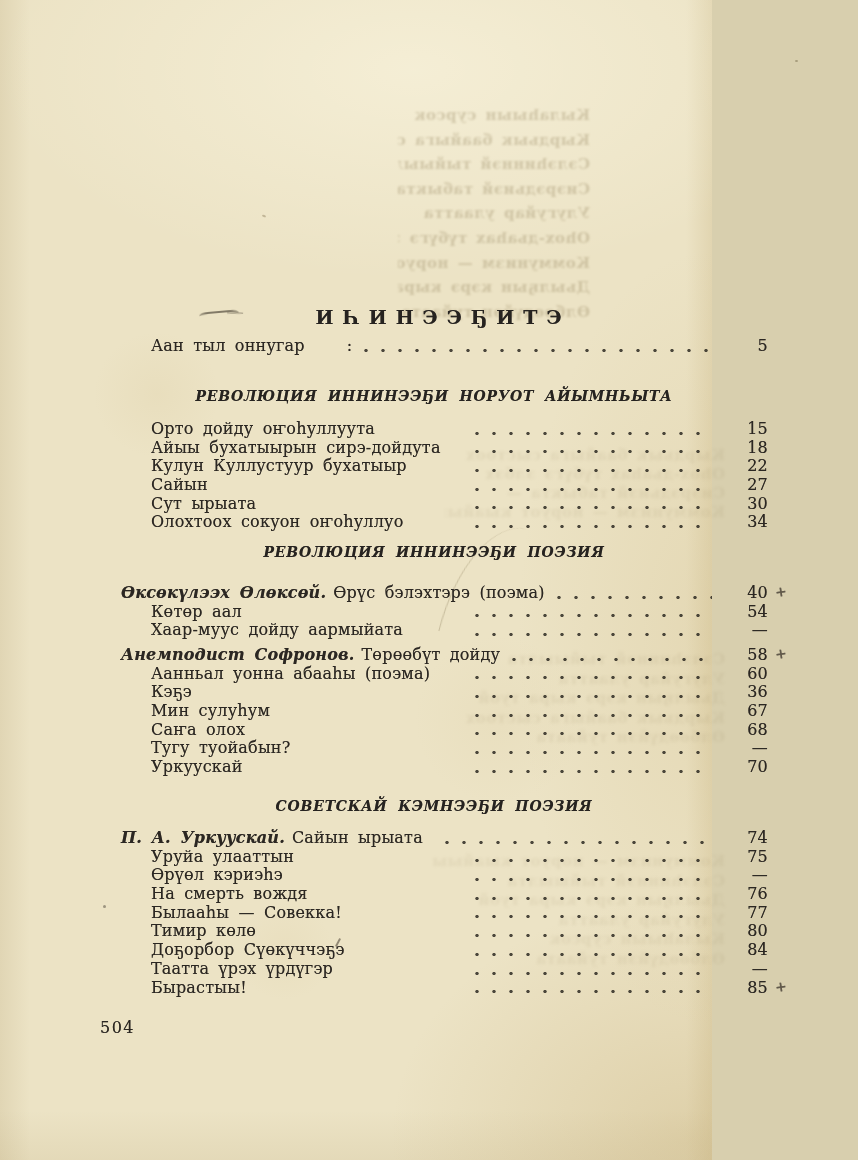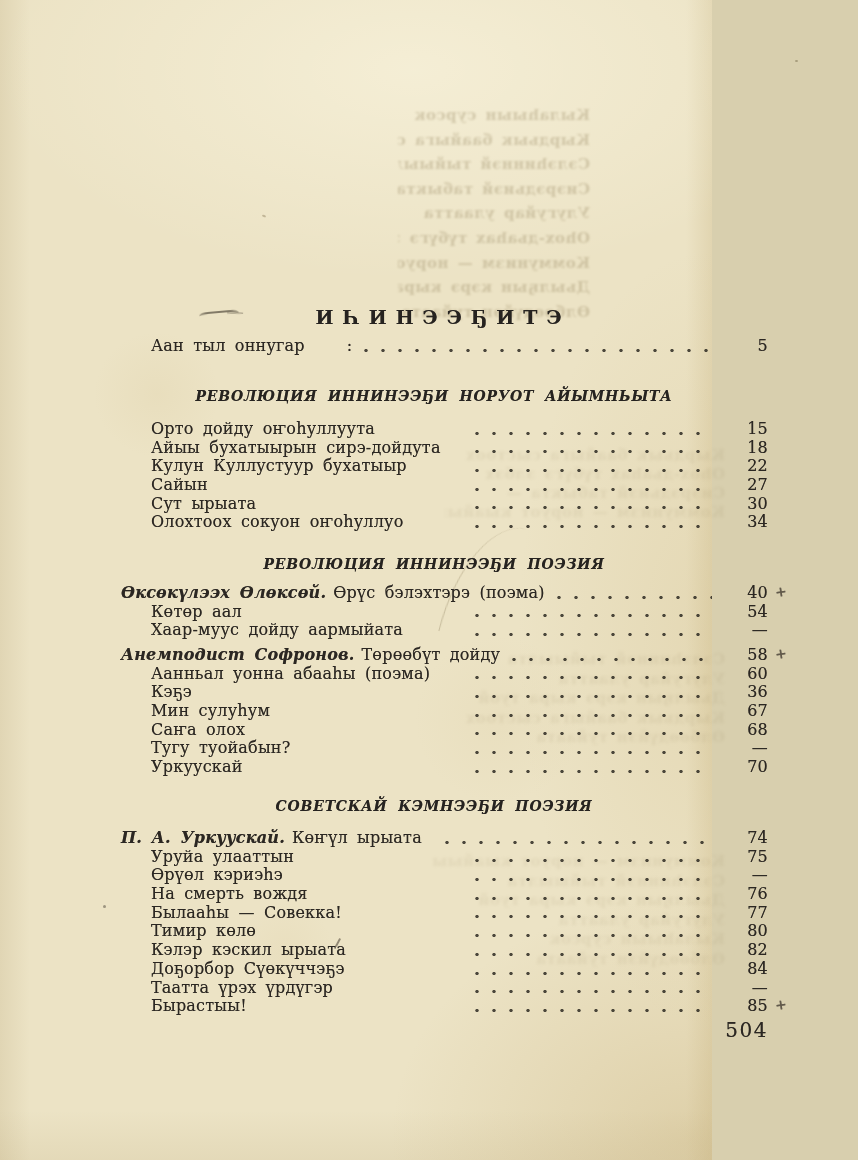--- a/index.html
+++ b/index.html
@@ -28,21 +28,21 @@
   
   .blk{ position:absolute; left:100px; width:668px; }
   .main-h{
     top:306px; text-align:center; font-weight:bold; font-size:19px;
     letter-spacing:9px; padding-left:9px; color:#262320;
   }
   .sec-h{
     text-align:center; font-weight:bold; font-style:italic; font-size:14px;
     letter-spacing:.8px; word-spacing:5px; color:#262320;
   }
-  .s1h{ top:388px; } .s2h{ top:556px;text-align:center; } .s3h{ top:798px; }
+  .s1h{ top:388px; } .s2h{ top:544px;text-align:center; } .s3h{ top:798px; }
   .rows{ }
   .preface{ top:337px; }
   .s1{ top:420px; } .s2a{ top:584px; } .s2b{ top:646px; } .s3{ top:829px; }
 
   .row{
     position:relative; display:flex; align-items:baseline;
     height:18.7px; line-height:18.7px; font-size:16px;
     word-spacing:4px; letter-spacing:.2px; white-space:nowrap;margin-left:18px;
   }
   .row .t{ min-width:312px; }
@@ -55,21 +55,21 @@
     flex:1; align-self:flex-end; height:5px; margin:0 10px 3px 12px;
     background-image:radial-gradient(circle at 2px 2.5px, rgba(40,37,30,.82) 1.35px, transparent 2px);
     background-size:17px 5px; background-repeat:repeat-x; background-position:0 0;
   }
   .num{ width:46px; text-align:right; flex:0 0 auto; }
   .plus{
     position:absolute; right:-27px; top:-2px; width:20px;
     color:#4e463a; font-size:14px; font-weight:bold; opacity:.85;
     transform:rotate(-8deg);
   }
-  .pagenum{ top:1018px; text-align:right; font-size:20px; letter-spacing:1.5px; }
+  .pagenum{ top:1018px; text-align:left; font-size:16px; letter-spacing:1.5px; }
 
   
   .ghost{
     position:absolute; transform:scaleX(-1); color:#95855f;
     font-size:15px; font-weight:bold; letter-spacing:.5px; word-spacing:3px;
     pointer-events:none;
   }
   .ghost div{ white-space:nowrap; overflow:hidden; }
   .g-top{ left:398px; top:103px; width:192px; line-height:24.6px;
           opacity:.34; filter:blur(1.05px); }
@@ -250,21 +250,21 @@
     <div class="row ink">
       <span class="t i1">Уркуускай</span>
       <span class="dots"></span>
       <span class="num">70</span>
     </div>
   </div>
 
   <div class="blk sec-h s3h ink">СОВЕТСКАЙ КЭМНЭЭҔИ ПОЭЗИЯ</div>
   <div class="blk rows s3">
     <div class="row ink">
-      <span class="t i0"><b class="author">П. А. Уркуускай.</b><span>Көҥүл ырыата</span></span>
+      <span class="t i0"><b class="author">П. А. Уркуускай.</b><span>Сайын ырыата</span></span>
       <span class="dots"></span>
       <span class="num">74</span>
     </div>
     <div class="row ink">
       <span class="t i1">Уруйа улааттын</span>
       <span class="dots"></span>
       <span class="num">75</span>
     </div>
     <div class="row ink">
       <span class="t i1">Өрүөл кэриэһэ</span>
@@ -278,25 +278,20 @@
     </div>
     <div class="row ink">
       <span class="t i1">Былааһы — Совекка!</span>
       <span class="dots"></span>
       <span class="num">77</span>
     </div>
     <div class="row ink">
       <span class="t i1">Тимир көлө</span>
       <span class="dots"></span>
       <span class="num">80</span>
-    </div>
-    <div class="row ink">
-      <span class="t i1">Кэлэр кэскил ырыата</span>
-      <span class="dots"></span>
-      <span class="num">82</span>
     </div>
     <div class="row ink">
       <span class="t i1">Доҕорбор Сүөкүччэҕэ</span>
       <span class="dots"></span>
       <span class="num">84</span>
     </div>
     <div class="row ink">
       <span class="t i1">Таатта үрэх үрдүгэр</span>
       <span class="dots"></span>
       <span class="num">—</span>

